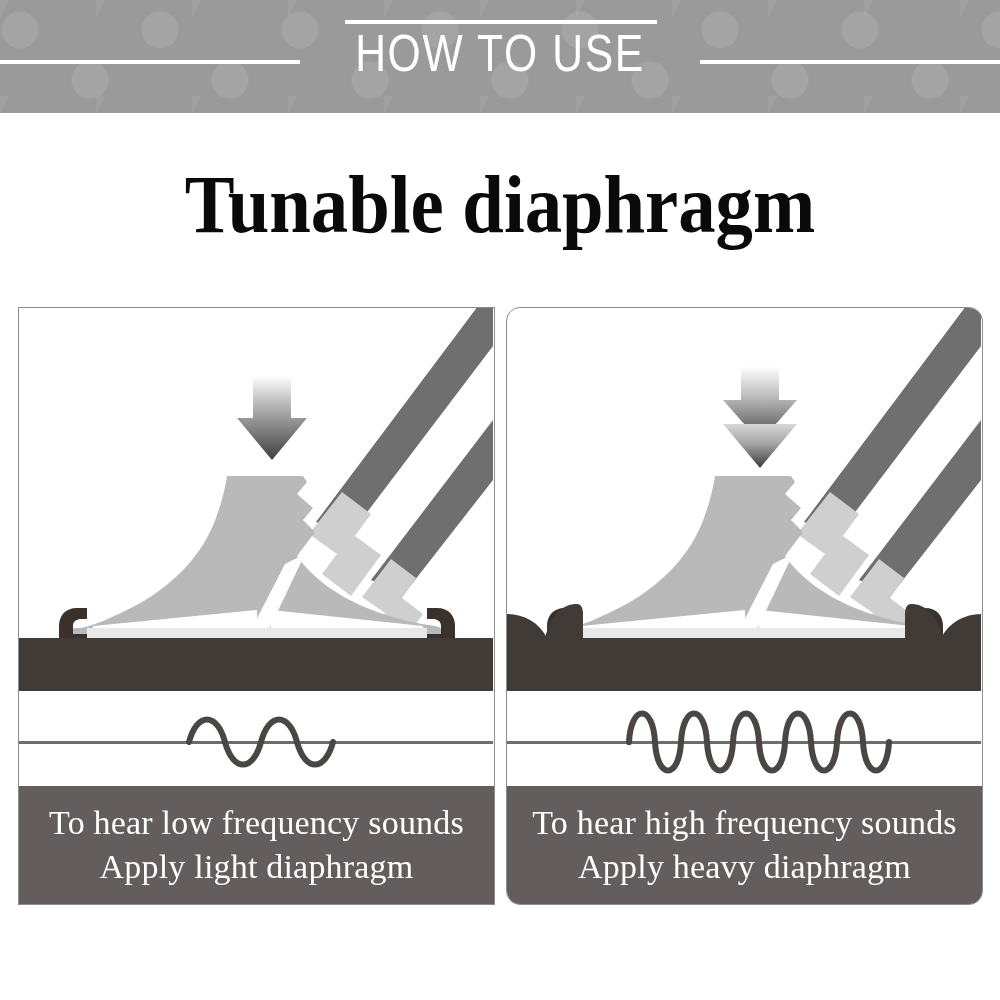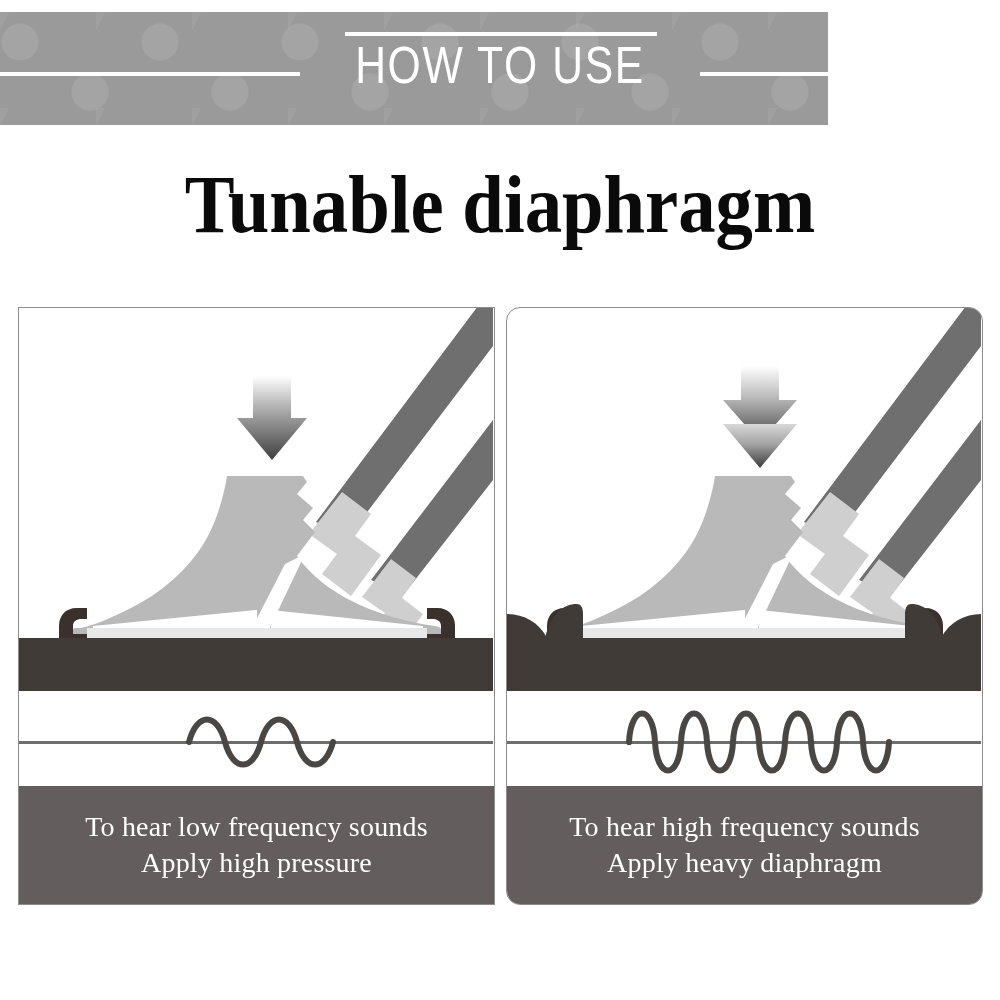--- a/index.html
+++ b/index.html
@@ -7,21 +7,21 @@
   body{
     width:1000px;height:1000px;
     background:#ffffff;
     font-family:"Liberation Serif", serif;
     overflow:hidden;
     position:relative;
   }
 
   
   .banner{
-    position:absolute;left:0;top:12px;width:828px;height:113px;
+    position:absolute;left:0;top:0;width:1000px;height:113px;
     background:#9a9a9a;
     overflow:hidden;
   }
   .banner-texture{
     position:absolute;left:0;top:0;width:1000px;height:113px;
     opacity:.10;
     background-image:
       radial-gradient(circle at 20px 30px, #ffffff 0 18px, transparent 19px),
       radial-gradient(circle at 90px 80px, #ffffff 0 18px, transparent 19px),
       radial-gradient(circle at 160px 20px, #ffffff 0 16px, transparent 17px);
@@ -88,21 +88,21 @@
   }
   .stage svg{display:block;}
 
   .caption{
     position:absolute;left:0;bottom:0;width:100%;height:118px;
     background:#635e5d;
     color:#ffffff;
     display:flex;flex-direction:column;
     align-items:center;justify-content:center;
     font-family:"Liberation Serif", serif;
-    font-size:28px;
+    font-size:34px;
     line-height:1.28;
     letter-spacing:.2px;
   }
   .caption .l1{white-space:nowrap;}
   .caption .l2{white-space:nowrap;}
 </style>
 </head>
 <body>
 
 <div class="banner">
@@ -214,21 +214,21 @@
                      C214 464 234 464 242 434
                      C250 404 270 404 278 434
                      C286 464 306 464 314 434"></path>
           </g>
         </g>
       </svg>
     </div>
 
     <div class="caption">
       <span class="l1">To hear low frequency sounds</span>
-      <span class="l2">Apply high pressure</span>
+      <span class="l2">Apply light diaphragm</span>
     </div>
   </div>
 
   <div class="panel panel-right">
     <div class="stage">
       <svg width="474" height="480" viewBox="0 0 474 480" xmlns="http://www.w3.org/2000/svg">
         <defs>
           <linearGradient id="arrGradR1" x1="0" y1="0" x2="0" y2="1">
             <stop offset="0%" stop-color="#ffffff"></stop>
             <stop offset="40%" stop-color="#bdbdbd"></stop>

